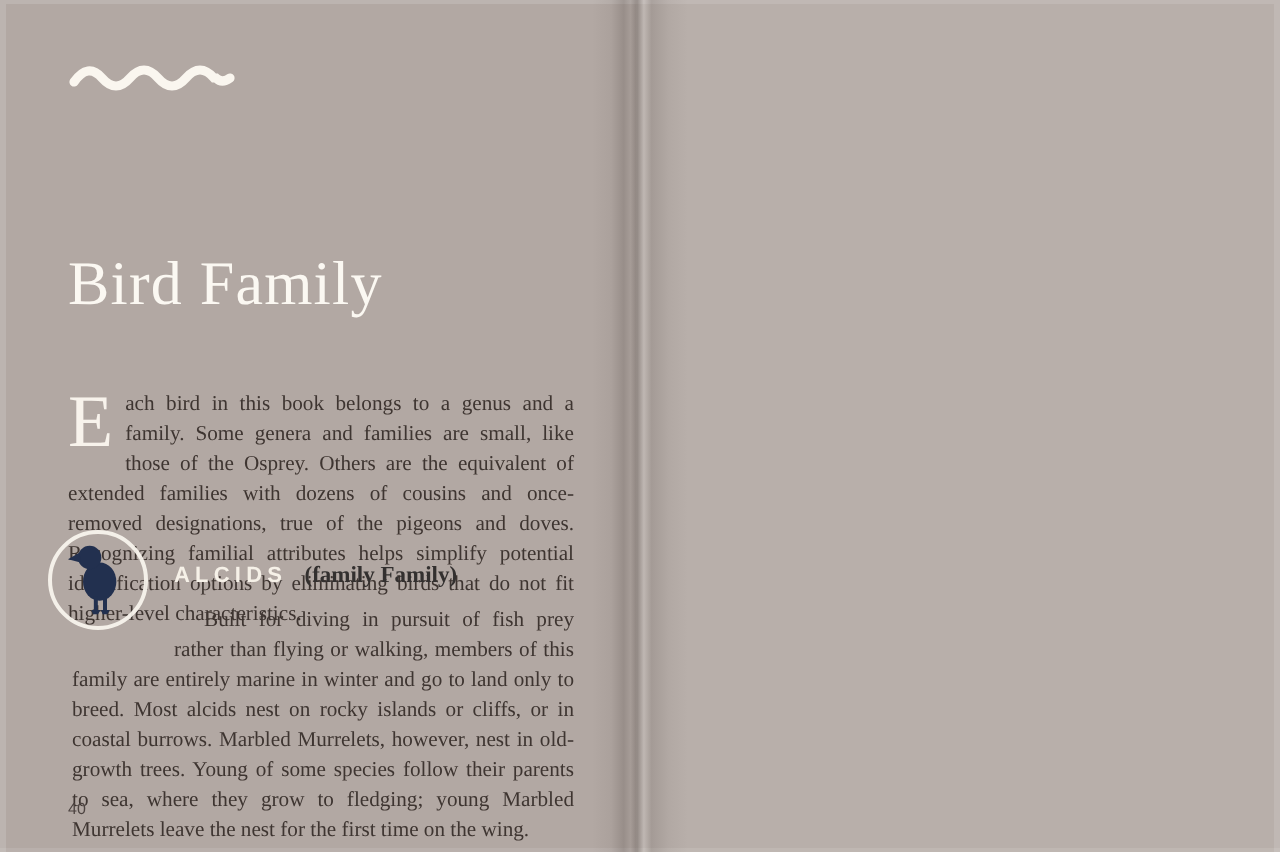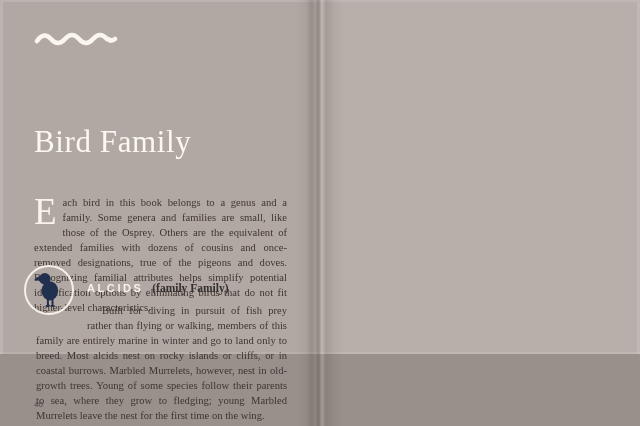--- a/index.html
+++ b/index.html
@@ -1,18 +1,18 @@
 <!DOCTYPE html>
 <html><head>
 <meta charset="utf-8">
 <style>
   html,body{margin:0;padding:0;}
   body{width:640px;height:426px;overflow:hidden;background:#9a908b;}
   .spread{position:relative;width:640px;height:426px;font-family:"Liberation Serif",serif;}
-  .page{position:absolute;top:0;height:354px;}
+  .page{position:absolute;top:0;height:426px;}
   .page-left{left:0;width:318px;background:#b2a8a3;
     box-shadow:inset 3px 2px 0 rgba(255,255,255,0.14), inset 0 -2px 0 rgba(255,255,255,0.10);}
   .page-right{left:318px;width:322px;background:#b8afaa;
     box-shadow:inset -3px 2px 0 rgba(255,255,255,0.12), inset 0 -2px 0 rgba(255,255,255,0.10);}
   .gutter{position:absolute;top:0;left:296px;width:48px;height:426px;pointer-events:none;
     background:linear-gradient(to right,
       rgba(60,50,46,0) 0%, rgba(60,50,46,0.06) 20%, rgba(60,50,46,0.22) 33%,
       rgba(60,50,46,0.10) 40%, rgba(60,50,46,0.30) 47%, rgba(255,255,255,0.10) 54%,
       rgba(60,50,46,0.16) 62%, rgba(60,50,46,0.05) 80%, rgba(60,50,46,0) 100%);}
 

